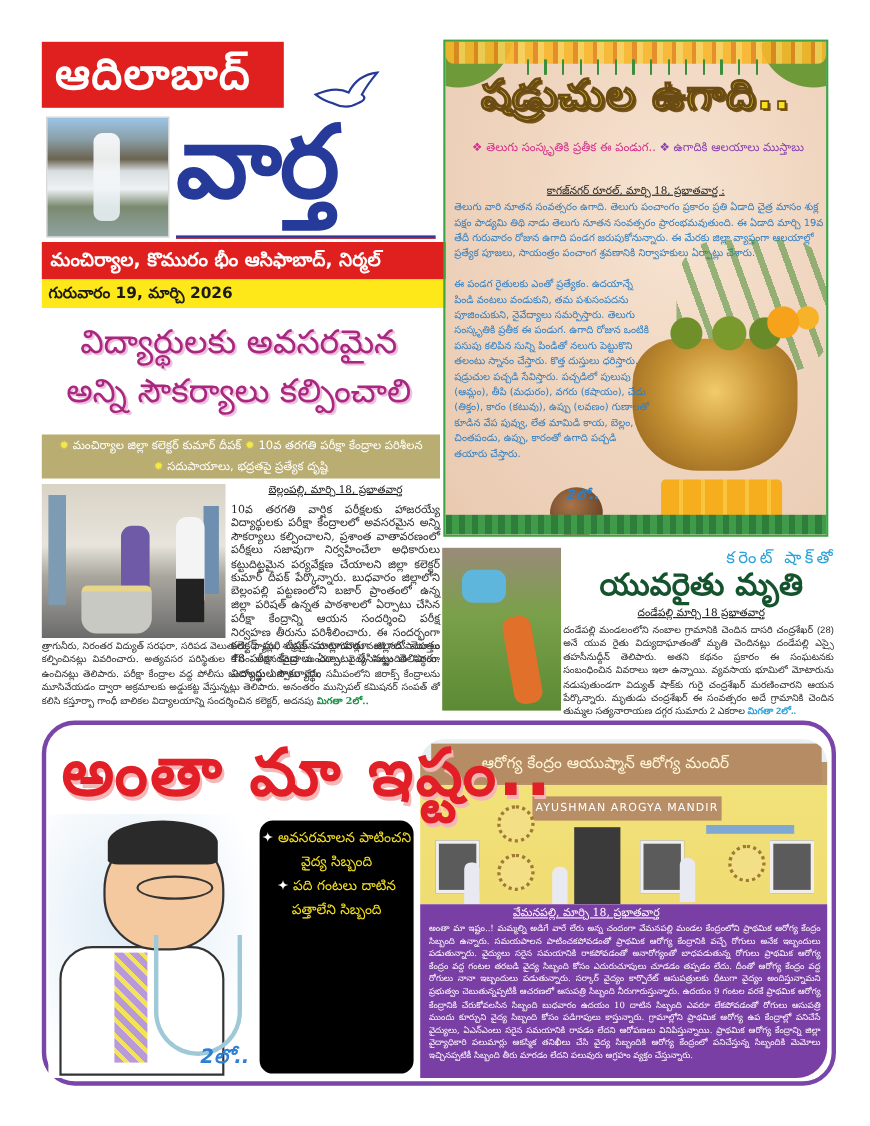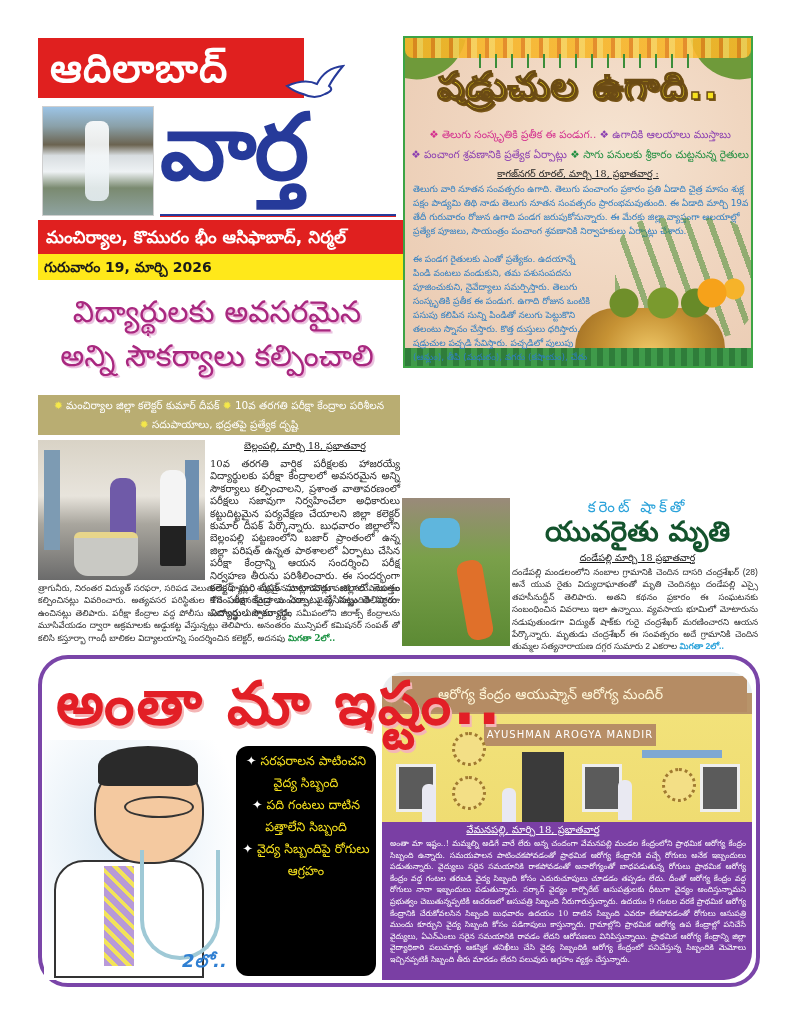--- a/index.html
+++ b/index.html
@@ -4,21 +4,21 @@
 <style>
   * { box-sizing: border-box; margin: 0; padding: 0; }
   body {
     width: 791px; height: 1024px; background: #ffffff; position: relative;
     font-family: "DejaVu Sans", sans-serif; overflow: hidden;
   }
   .abs { position: absolute; }
 
   
   .mast-top {
-    left: 38px; top: 38px; width: 266px; height: 60px; background: #e0201f;
+    left: 38px; top: 38px; width: 220px; height: 60px; background: #e0201f;
     color: #fff; font-weight: bold; font-size: 40px; line-height: 60px; padding-left: 12px;
     font-family: "DejaVu Sans", sans-serif; letter-spacing: 1px;
   }
   .dove { left: 285px; top: 64px; width: 60px; height: 40px; }
   .falls {
     left: 42px; top: 106px; width: 112px; height: 110px;
     background: linear-gradient(180deg, #9cc4e6 0%, #8aa0a8 18%, #6b6350 35%, #d8dde0 45%, #eef2f4 60%, #7a8a70 75%, #8fa3a0 100%);
     border: 1px solid #cfcfcf;
   }
   .falls::before {
@@ -68,21 +68,21 @@
     text-align: justify; font-family: "DejaVu Serif", serif;
   }
   .lead-body-full {
     left: 38px; top: 582px; width: 362px; font-size: 8.6px; line-height: 12.4px; color: #2a2a2a;
     text-align: justify; font-family: "DejaVu Serif", serif;
   }
   .jump { color: #168f3e; font-weight: bold; }
 
   
   .ugadi {
-    left: 403px; top: 36px; width: 350px; height: 332px; border: 2px solid #3da445;
+    left: 403px; top: 36px; width: 350px; height: 452px; border: 2px solid #3da445;
     background: radial-gradient(ellipse at 60% 35%, #f6e4d2 0%, #f0d6c0 45%, #e9c9b0 100%);
     overflow: hidden;
   }
   .garland { position:absolute; left:0; top:0; width:100%; height:20px;
     background: repeating-linear-gradient(90deg, #f7b62a 0 8px, #e3861c 8px 12px, #f7d055 12px 18px);
     border-radius: 0 0 8px 8px; opacity:.9; }
   .leaf-l { position:absolute; left:-14px; top:-6px; width:70px; height:50px; background:#6f9a3a; border-radius: 0 0 60px 0; transform: rotate(12deg); }
   .leaf-r { position:absolute; right:-14px; top:-6px; width:70px; height:50px; background:#6f9a3a; border-radius: 0 0 0 60px; transform: rotate(-12deg); }
   .tassels { position:absolute; left:60px; top:16px; width:230px; height:14px;
     background: repeating-linear-gradient(90deg, transparent 0 14px, #3b8e3a 14px 16px); }
@@ -109,21 +109,21 @@
   .mango-slices { position:absolute; left:196px; top:398px; width:110px; height:46px; background: repeating-linear-gradient(90deg, #f6ad1e 0 16px, #f9c43e 16px 20px); border-radius: 4px; }
   .mat { position:absolute; left:0; bottom:0; width:100%; height:18px; background: repeating-linear-gradient(90deg, #2f7d3a 0 6px, #3f9a4a 6px 12px); }
 
   
   .shock-photo {
     left: 402px; top: 498px; width: 108px; height: 148px;
     background: linear-gradient(180deg, #9a8a7a 0%, #7aa04a 40%, #5c8a34 100%);
   }
   .shock-photo .person { position:absolute; left:60px; top:62px; width:26px; height:80px; background:#e0702a; border-radius: 10px; transform: rotate(-10deg); }
   .shock-photo .bend { position:absolute; left:18px; top:20px; width:40px; height:30px; background:#5fb6dd; border-radius: 10px; }
-  .shock-kicker { left: 515px; top: 498px; width: 245px; text-align:center; color:#2aa2da; font-size:15px; letter-spacing:3px; }
+  .shock-kicker { left: 515px; top: 498px; width: 245px; text-align:right; color:#2aa2da; font-size:15px; letter-spacing:3px; }
   .shock-head { left: 515px; top: 515px; width: 245px; text-align:center; color:#14532d; font-size:28px; font-weight:bold; line-height:34px; }
   .shock-dateline { left: 515px; top: 552px; width: 245px; text-align:center; font-size:9.5px; color:#111; text-decoration: underline; font-family: "DejaVu Serif", serif; }
   .shock-body { left: 512px; top: 566px; width: 246px; font-size:8.6px; line-height:12.4px; color:#2a2a2a; text-align: justify; font-family: Liberation Sans, sans-serif; }
   .jump-blue { color:#2aa2da; font-weight: bold; }
 
   
   .feature {
     left: 38px; top: 655px; width: 722px; height: 332px;
     border: 4px solid #7a45a8; border-radius: 30px; background: #fff; overflow: hidden;
   }
@@ -213,26 +213,20 @@
   <div class="leaf-r"></div>
   <div class="garland"></div>
   <div class="tassels"></div>
   <div class="ugadi-title">షడ్రుచుల ఉగాది..</div>
   <div class="ugadi-bullets">
     <div>
       <span class="pink">❖ </span>
       <span class="pink">తెలుగు సంస్కృతికి ప్రతీక ఈ పండుగ..</span>
       <span class="purple"> ❖ </span>
       <span class="purple">ఉగాదికి ఆలయాలు ముస్తాబు</span>
-    </div>
-    <div>
-      <span class="purple">❖ </span>
-      <span class="purple">పంచాంగ శ్రవణానికి ప్రత్యేక ఏర్పాట్లు</span>
-      <span class="green"> ❖ </span>
-      <span class="green">సాగు పనులకు శ్రీకారం చుట్టనున్న రైతులు</span>
     </div>
   </div>
   <div class="ugadi-dateline">కాగజ్‌నగర్ రూరల్, మార్చి 18, ప్రభాతవార్త :</div>
   <div class="ugadi-body-full">తెలుగు వారి నూతన సంవత్సరం ఉగాది. తెలుగు పంచాంగం ప్రకారం ప్రతి ఏడాది చైత్ర మాసం శుక్ల పక్షం పాడ్యమి తిథి నాడు తెలుగు నూతన సంవత్సరం ప్రారంభమవుతుంది. ఈ ఏడాది మార్చి 19వ తేదీ గురువారం రోజున ఉగాది పండగ జరుపుకోనున్నారు. ఈ మేరకు జిల్లా వ్యాప్తంగా ఆలయాల్లో ప్రత్యేక పూజలు, సాయంత్రం పంచాంగ శ్రవణానికి నిర్వాహకులు ఏర్పాట్లు చేశారు.</div>
   <div class="greens"></div>
   <div class="pot-big"></div>
   <div class="mangoes"></div>
   <div class="flowers"></div>
   <div class="coconut"></div>
   <div class="mango-slices"></div>
@@ -277,20 +271,19 @@
   <div class="coat"></div>
   <div class="tie"></div>
   <div class="head"></div>
   <div class="hair"></div>
   <div class="glasses"></div>
   <div class="steth"></div>
 </div>
 <div class="abs cartoon-cont">2లో..</div>
 
 <div class="abs bullet-box">
-  <div><span class="diamond">✦ </span><span>సరఫరాలన పాటించని వైద్య సిబ్బంది</span></div>
+  <div><span class="diamond">✦ </span><span>అవసరమాలన పాటించని వైద్య సిబ్బంది</span></div>
   <div><span class="diamond">✦ </span><span>పది గంటలు దాటిన పత్తాలేని సిబ్బంది</span></div>
-  <div><span class="diamond">✦ </span><span>వైద్య సిబ్బందిపై రోగులు ఆగ్రహం</span></div>
 </div>
 
 <div class="abs feature-panel"></div>
 <div class="abs feature-dateline">వేమనపల్లి, మార్చి 18, ప్రభాతవార్త</div>
 <div class="abs feature-body">అంతా మా ఇష్టం..! మమ్మల్ని అడిగే వారే లేరు అన్న చందంగా వేమనపల్లి మండల కేంద్రంలోని ప్రాథమిక ఆరోగ్య కేంద్రం సిబ్బంది ఉన్నారు. సమయపాలన పాటించకపోవడంతో ప్రాథమిక ఆరోగ్య కేంద్రానికి వచ్చే రోగులు అనేక ఇబ్బందులు పడుతున్నారు. వైద్యులు సరైన సమయానికి రాకపోవడంతో అనారోగ్యంతో బాధపడుతున్న రోగులు ప్రాథమిక ఆరోగ్య కేంద్రం వద్ద గంటల తరబడి వైద్య సిబ్బంది కోసం ఎదురుచూపులు చూడడం తప్పడం లేదు. దీంతో ఆరోగ్య కేంద్రం వద్ద రోగులు నానా ఇబ్బందులు పడుతున్నారు. సర్కార్ వైద్యం కార్పొరేట్ ఆసుపత్రులకు ధీటుగా వైద్యం అందిస్తున్నామని ప్రభుత్వం చెబుతున్నప్పటికీ ఆచరణలో ఆసుపత్రి సిబ్బంది నీరుగారుస్తున్నారు. ఉదయం 9 గంటల వరకే ప్రాథమిక ఆరోగ్య కేంద్రానికి చేరుకోవలసిన సిబ్బంది బుధవారం ఉదయం 10 దాటిన సిబ్బంది ఎవరూ లేకపోవడంతో రోగులు ఆసుపత్రి ముందు కూర్చుని వైద్య సిబ్బంది కోసం పడిగాపులు కాస్తున్నారు. గ్రామాల్లోని ప్రాథమిక ఆరోగ్య ఉప కేంద్రాల్లో పనిచేసే వైద్యులు, ఏఎన్ఎంలు సరైన సమయానికి రావడం లేదని ఆరోపణలు వినిపిస్తున్నాయి. ప్రాథమిక ఆరోగ్య కేంద్రాన్ని జిల్లా వైద్యాధికారి పలుమార్లు ఆకస్మిక తనిఖీలు చేసి వైద్య సిబ్బందికి ఆరోగ్య కేంద్రంలో పనిచేస్తున్న సిబ్బందికి మెమోలు ఇచ్చినప్పటికీ సిబ్బంది తీరు మారడం లేదని పలువురు ఆగ్రహం వ్యక్తం చేస్తున్నారు.</div>
 
 </body></html>

